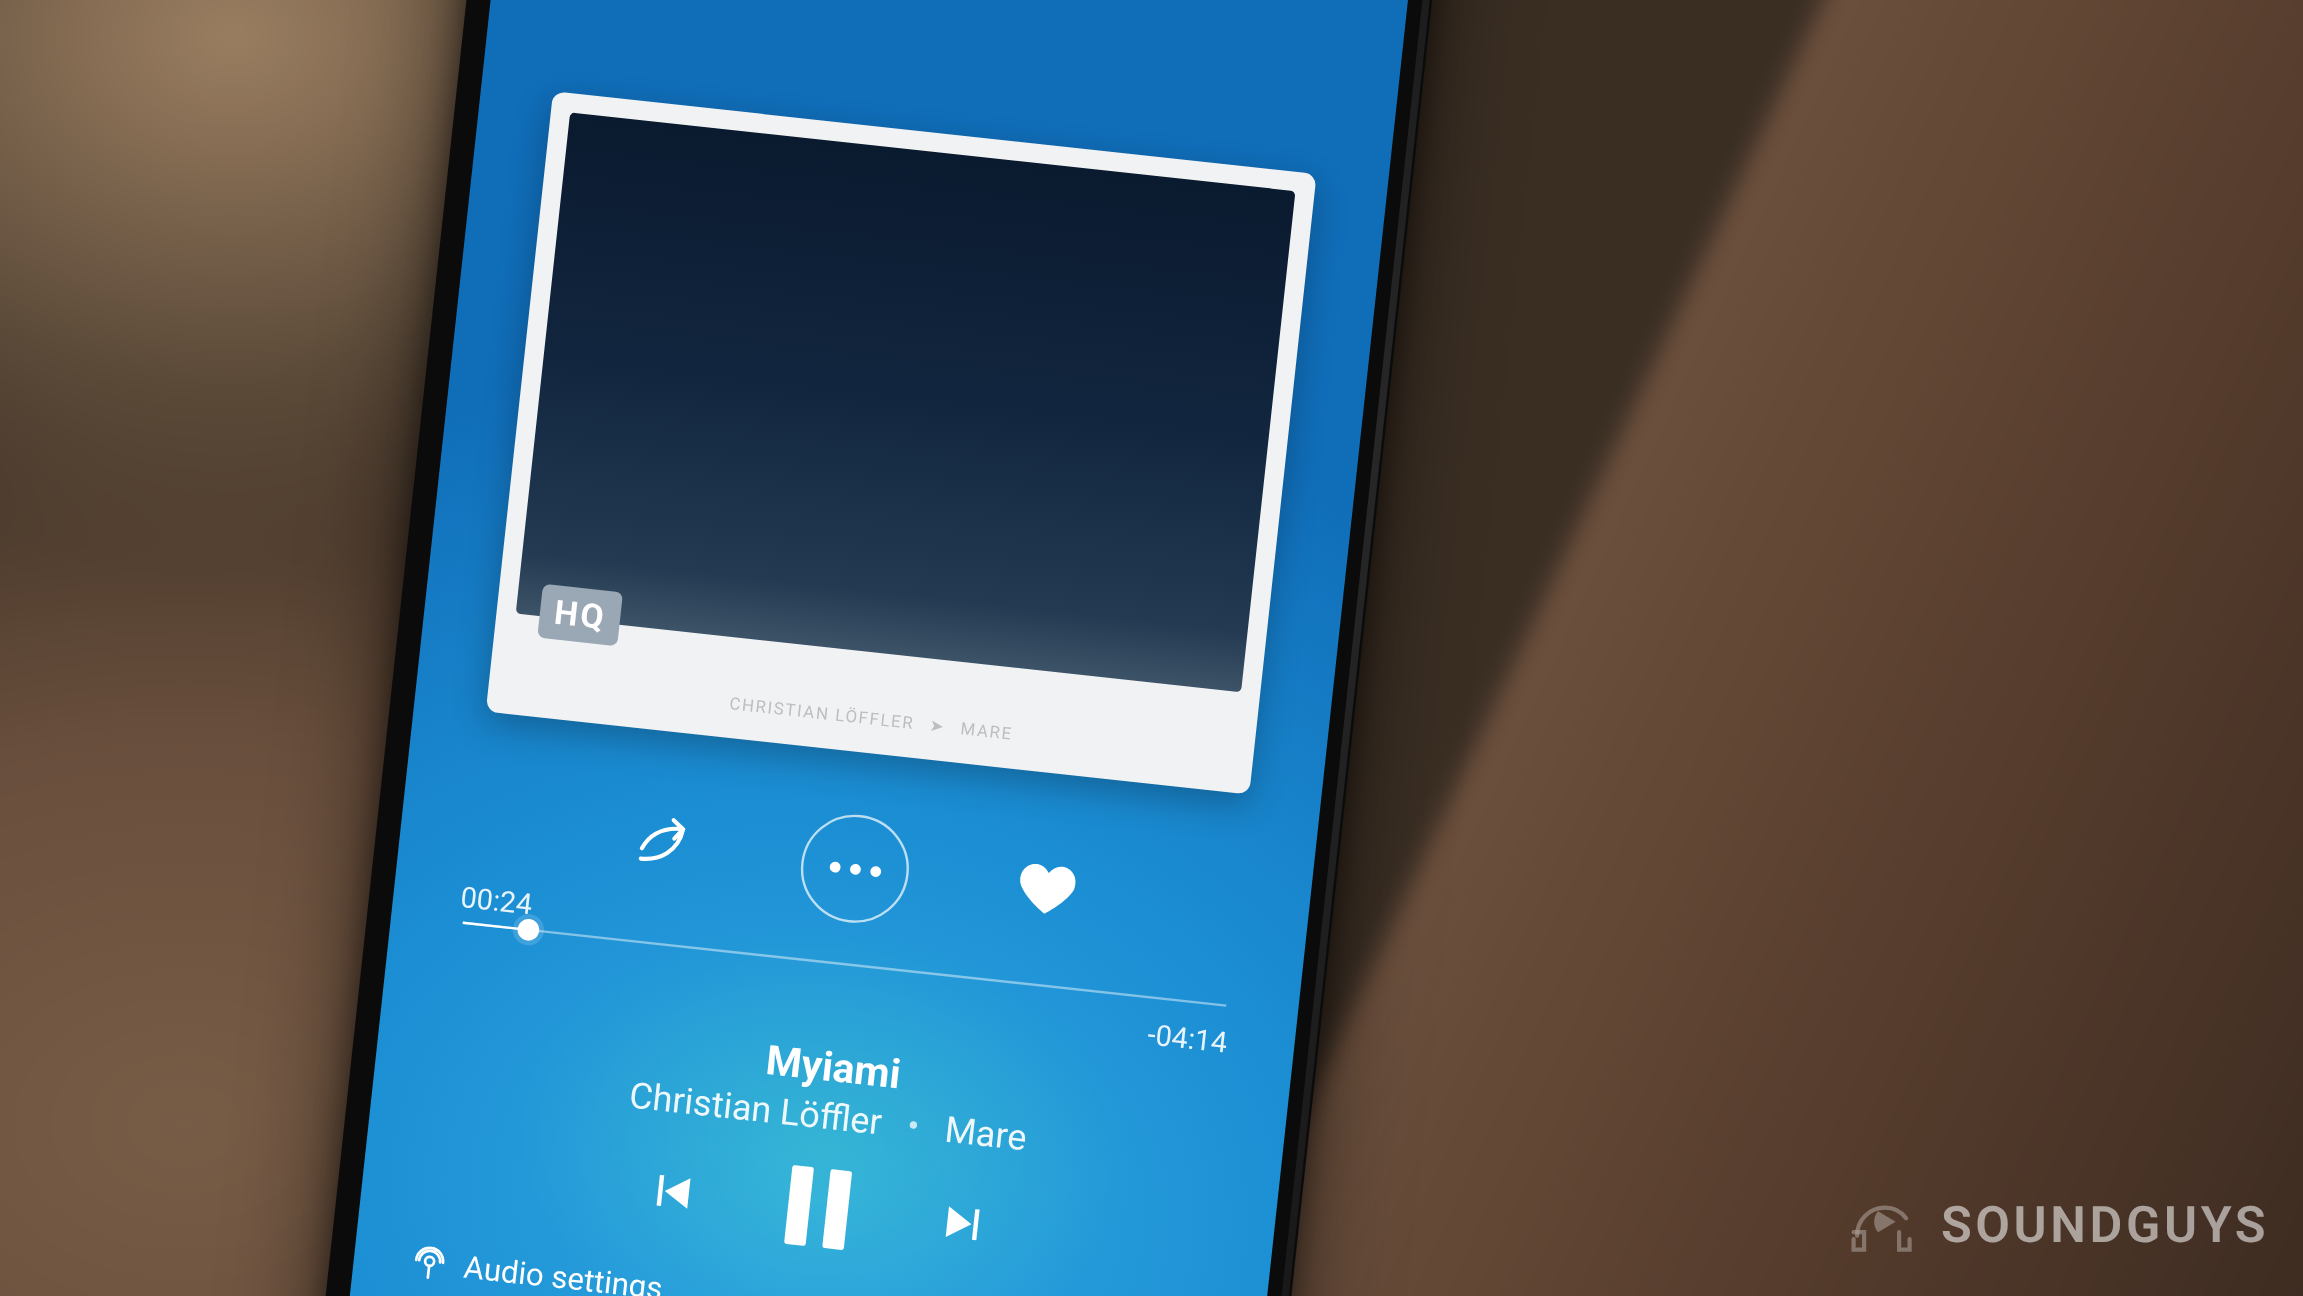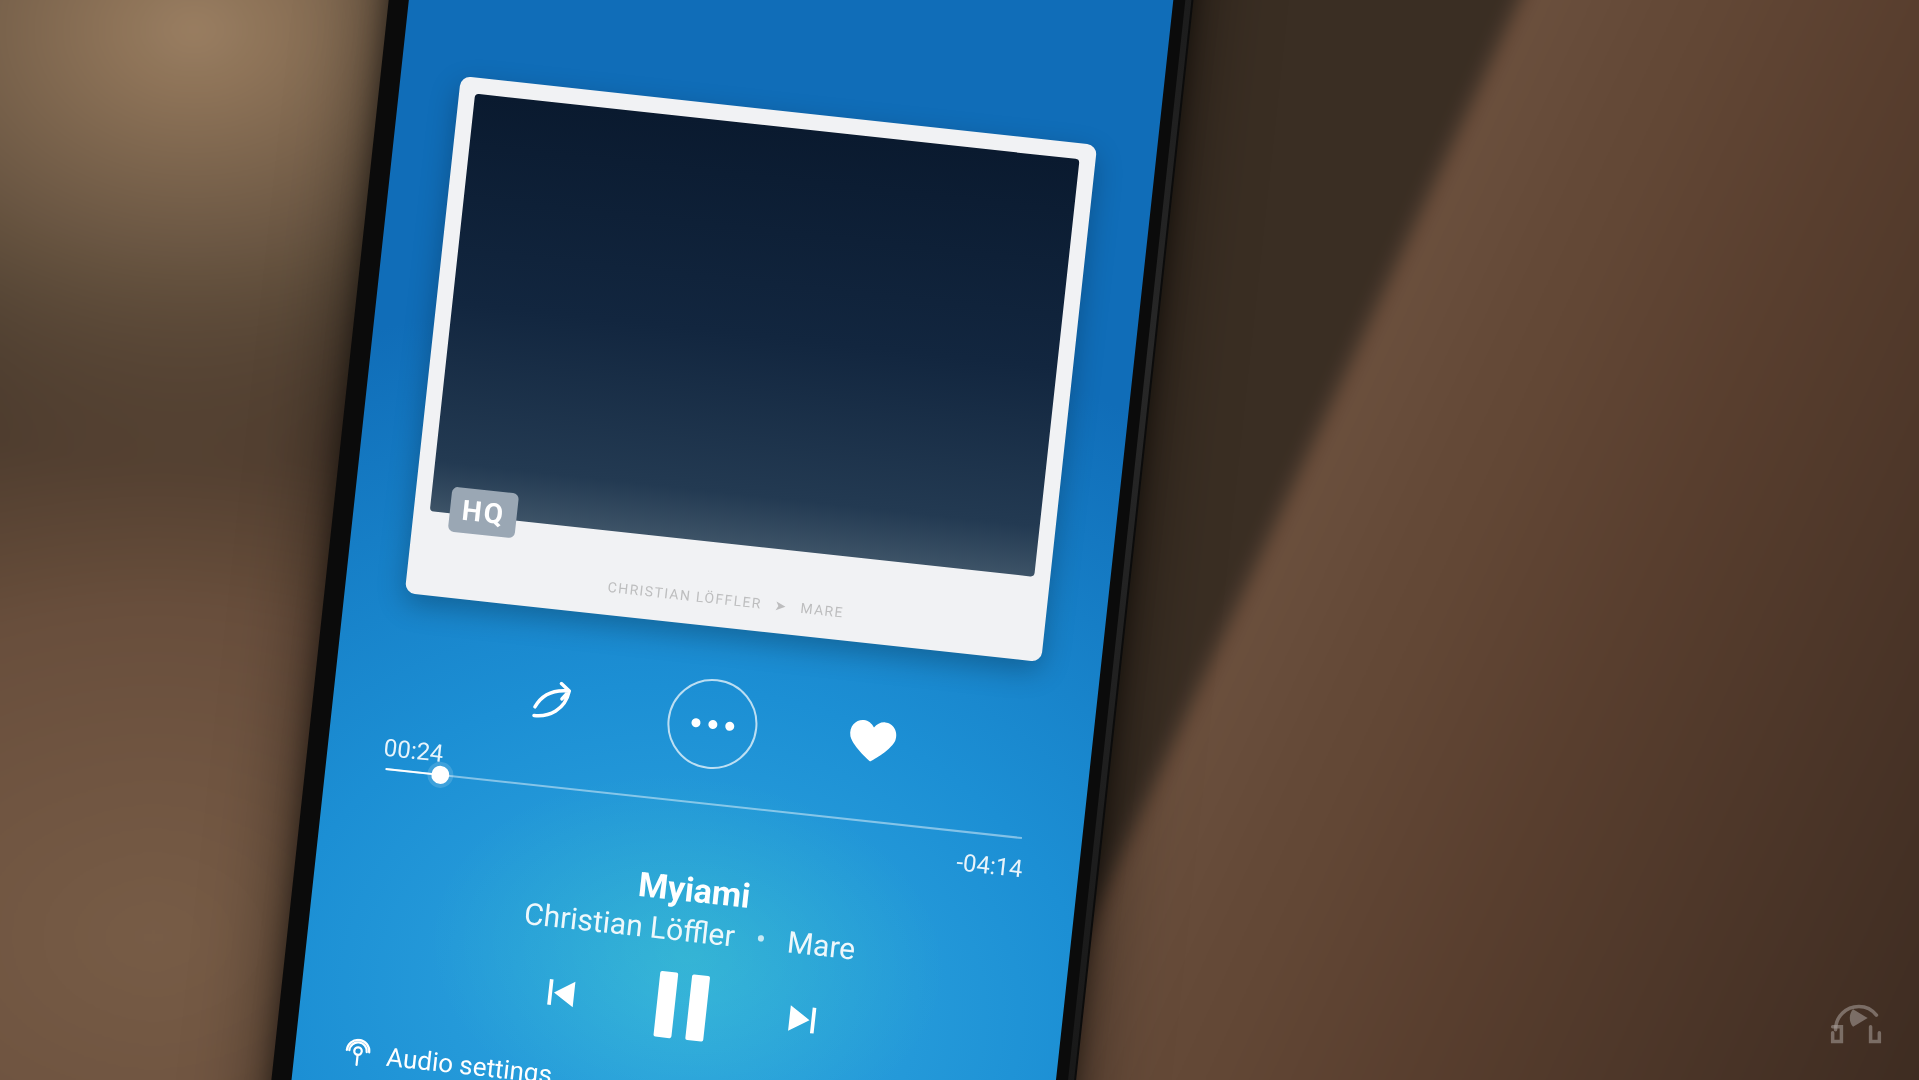--- a/index.html
+++ b/index.html
@@ -317,13 +317,14 @@
     </div>
   </div>
 </div>
 
 <div class="watermark">
   <svg width="70" height="70" viewBox="0 0 48 48" fill="none" stroke="rgba(255,255,255,0.55)" stroke-width="2.4" stroke-linecap="round">
     <path d="M10 30c0-9 7-16 16-16 5 0 9 2 12 6"></path>
     <path d="M8 32v6h6v-10h-6M34 28v10h6v-6"></path>
     <path d="M22 16c-3 3-3 9 0 12l10-6z" fill="rgba(255,255,255,0.55)" stroke="none"></path>
   </svg>
+  <span>SOUNDGUYS</span>
 </div>
 
 </body></html>

